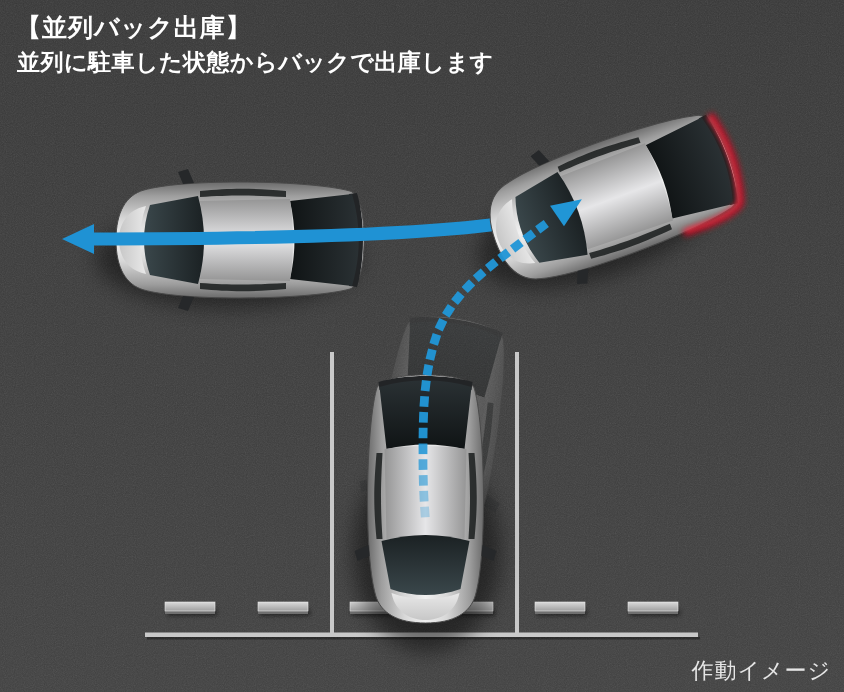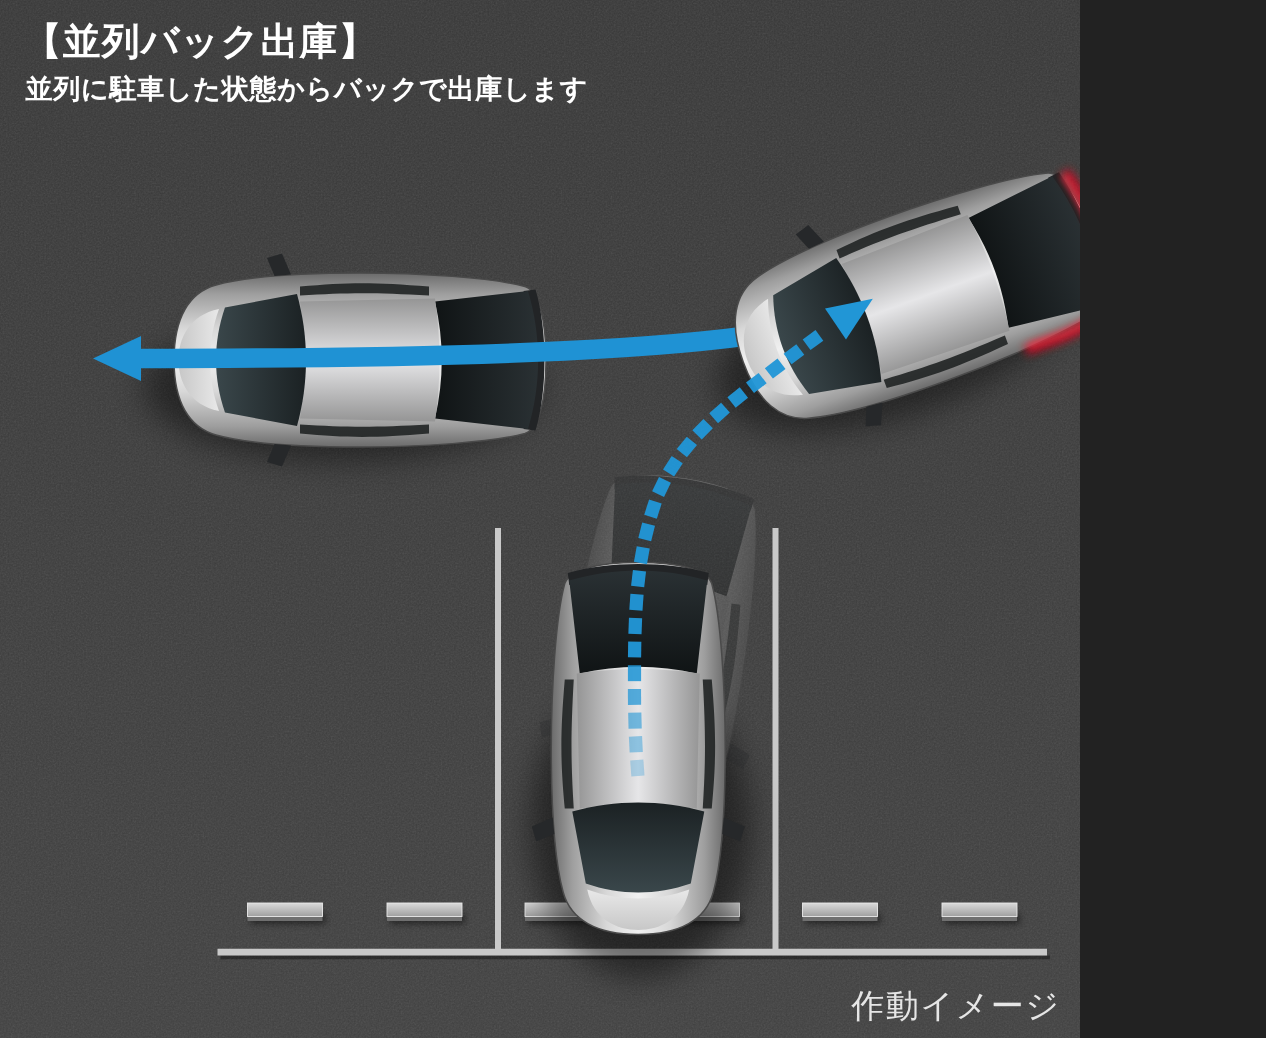--- a/index.html
+++ b/index.html
@@ -1,27 +1,27 @@
 <!DOCTYPE html>
 <html style="--background: #3b3b3b; --asphalt-dark: #353535; --asphalt-light: #424242; --marking: #c9c9c9; --wheel-stop: #c6c6c6; --arrow-blue: #1f92d4; --path-blue: #2196d6; --brake-red: #e8001f; --title-text: #ffffff; --caption-text: #e6e6e6;"><head>
 <meta charset="utf-8">
 <style>
   html,body{margin:0;padding:0;background:#222;}
   .stage{
-    position:relative;width:720px;height:692px;overflow:hidden;
+    position:relative;width:844px;height:692px;overflow:hidden;
     background:var(--background,#3b3b3b);
     font-family:"Liberation Sans","DejaVu Sans",sans-serif;
   }
   .stage svg{position:absolute;left:0;top:0;display:block;}
   .overlay-text{position:absolute;color:var(--title-text,#fff);}
   .title{
     left:16px;top:11px;font-size:25px;font-weight:700;letter-spacing:1px;
   }
   .subtitle{
-    left:17px;top:47px;font-size:18px;font-weight:600;letter-spacing:0.5px;
+    left:17px;top:47px;font-size:23px;font-weight:600;letter-spacing:0.5px;
   }
   .caption{
     right:13px;top:656px;font-size:22px;font-weight:400;
     color:var(--caption-text,#e6e6e6);letter-spacing:1px;
   }
 </style>
 </head>
 <body>
 
 <div class="stage">

